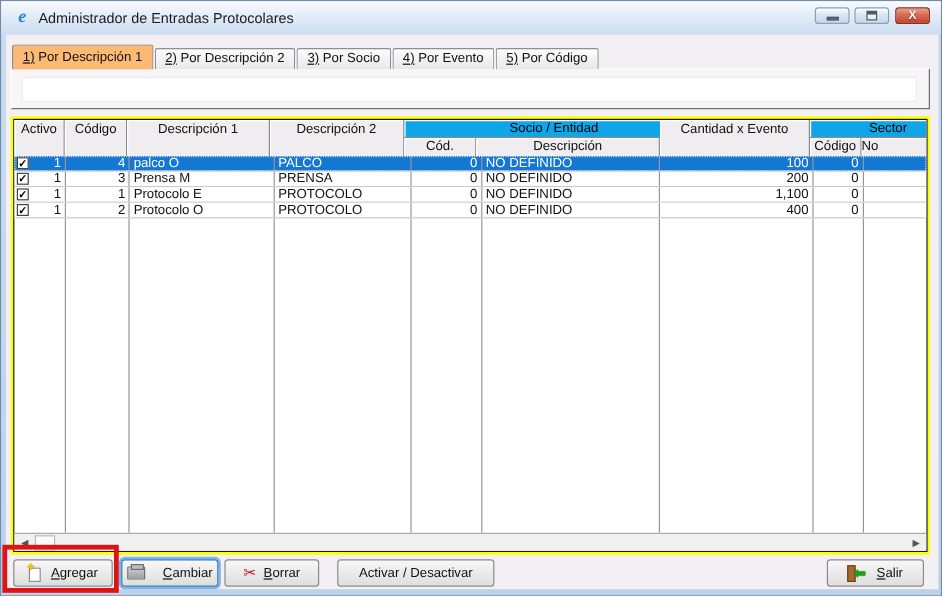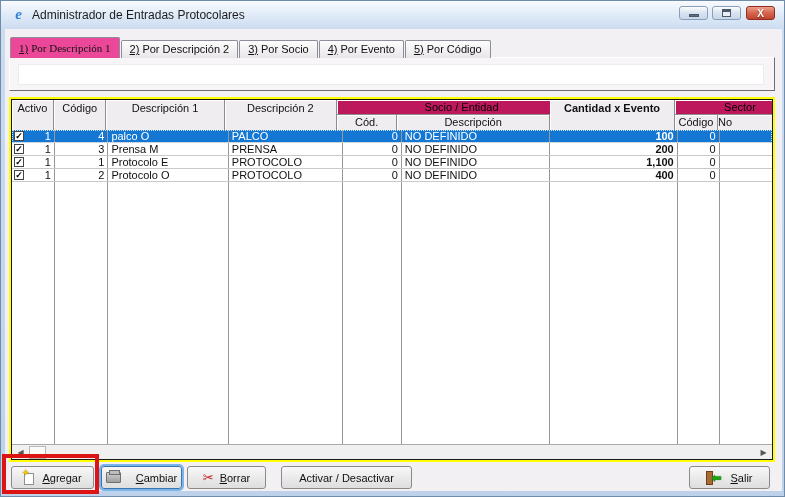--- a/index.html
+++ b/index.html
@@ -26,49 +26,49 @@
   .glyph-x   { text-shadow:0 1px 1px #7e2414; }
 
   
   .client { position:absolute; left:4px; top:28px; width:777px; height:462px; background:#f3f0f3; }
 
   
   .tabs { position:absolute; left:5px; top:8px; display:flex; align-items:flex-end; height:21px; z-index:2; }
   .tab { height:18px; line-height:17px; padding:0 8px; font-size:11px; color:#111;
          background:linear-gradient(#fdfdfd,#e9e6e9); border:1px solid #8c8f98; border-bottom:none;
          border-radius:2px 2px 0 0; margin-right:1px; cursor:default; }
-  .tab.active { height:21px; line-height:20px; background:#ec4899; position:relative; z-index:3;font-family:Liberation Serif, serif; }
+  .tab.active { height:21px; line-height:20px; background:#fdba74; position:relative; z-index:3; }
   .tab u { text-decoration:underline; }
   .tab .lbl { margin-left:3px; }
 
   .tab-panel { position:absolute; left:4px; top:28px; width:766px; height:34px; background:#f7f5f7;
                border:1px solid; border-color:#ffffff #6e6e6e #6e6e6e #ffffff; z-index:1; }
   .filter-input { position:absolute; left:8px; top:6px; width:746px; height:21px; background:#ffffff;
                   border:1px solid #ececec; font-size:11px; padding:0 3px; }
 
   
   .grid-outer { position:absolute; left:4px; top:68px; width:766px; height:365px;
                 border:2px solid #ffff00; background:#ffff00; }
   .grid-inner { width:100%; height:100%; border:1px solid #181818; background:#ffffff;
                 display:flex; flex-direction:column; font-size:11px; overflow:hidden; }
 
   .ghead { display:flex; height:30px; background:#f0edf0; border-bottom:1px solid #8c8c8c; flex:none;}
   .hcell { background:#f0edf0; border-right:1px solid #8c8c8c;
            box-shadow:inset 1px 1px 0 #ffffff; text-align:center; color:#111; }
   .hcell.full { height:30px; line-height:14px; padding-top:1px; }
   .hgroup { display:flex; flex-direction:column; }
   .hgroup .gtop { height:15px; line-height:14px; border-bottom:1px solid #8c8c8c;
-                  box-shadow:inset 1px 1px 0 #ffffff; background:#be185d; text-align:center;padding-left:36px;}
+                  box-shadow:inset 1px 1px 0 #ffffff; background:#0ea5e9; text-align:center;padding-left:36px;}
   .hgroup .gsub { display:flex; height:15px; }
   .hgroup .gsub .hcell { height:15px; line-height:14px; }
   .al-r { text-align:left; padding-right:3px; }
 
   .c-activo { width:44px; } .c-codigo { width:55px; } .c-desc1 { width:124px; }
   .c-desc2  { width:118px; } .c-scod { width:60px; } .c-sdesc { width:153px; }
-  .c-cant   { width:131px;font-weight:bold; } .c-seccod { width:43px; } .c-secno { width:54px; border-right:none !important; }
+  .c-cant   { width:131px; } .c-seccod { width:43px; } .c-secno { width:54px; border-right:none !important; }
 
   .grow { display:flex; height:13px; flex:none; border-bottom:1px solid #c9c9c9; background:#fff; color:#111;}
   .gcell { border-right:1px solid #979797; line-height:12px; height:12px; overflow:hidden; white-space:nowrap; }
   .gcell.txt { padding-left:3px; } .gcell.num { text-align:right; padding-right:3px; }
   .grow.selected { background:#1577d4; color:#ffffff; outline:1px dotted #cfe3f7; outline-offset:-1px; }
   .cb-wrap { display:flex; align-items:center; justify-content:space-between; padding:0 3px 0 2px;}
   .checkbox { width:10px; height:10px; background:#fff; border:1px solid #444; color:#000;
               font-size:9px; line-height:9px; font-weight:bold; text-align:center; flex:none; }
 
   .gfiller { display:flex; flex:1 1 auto; }

